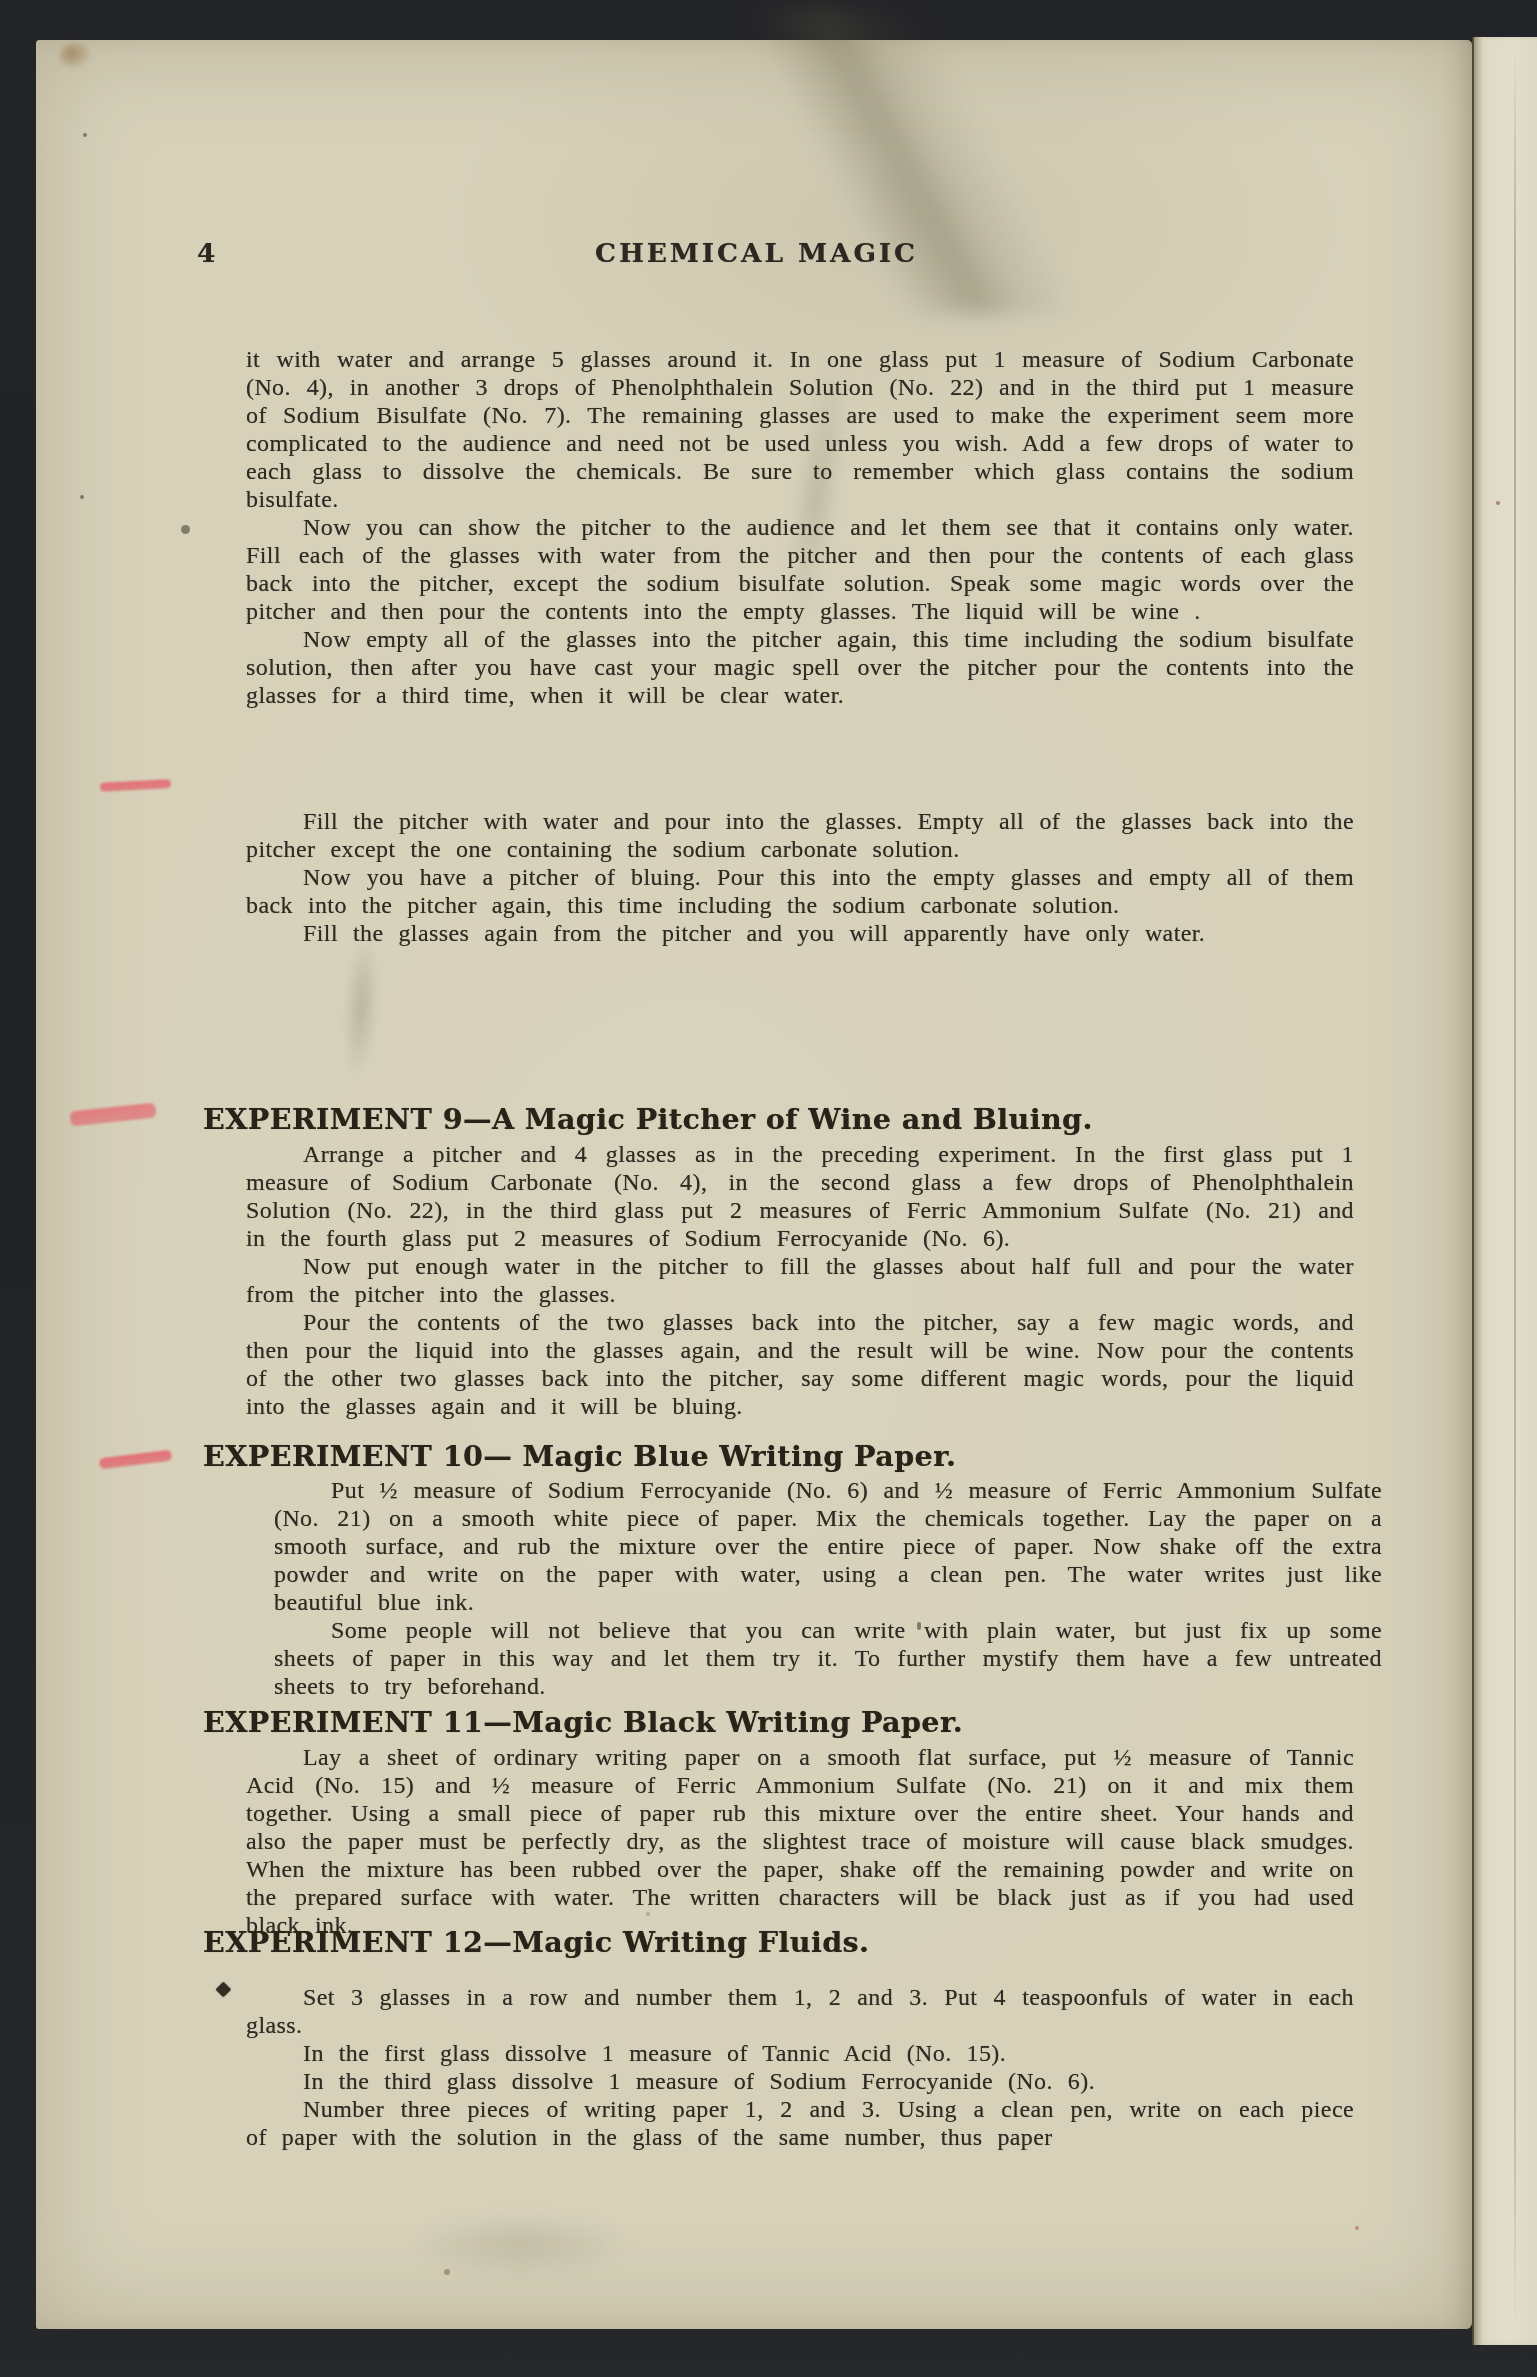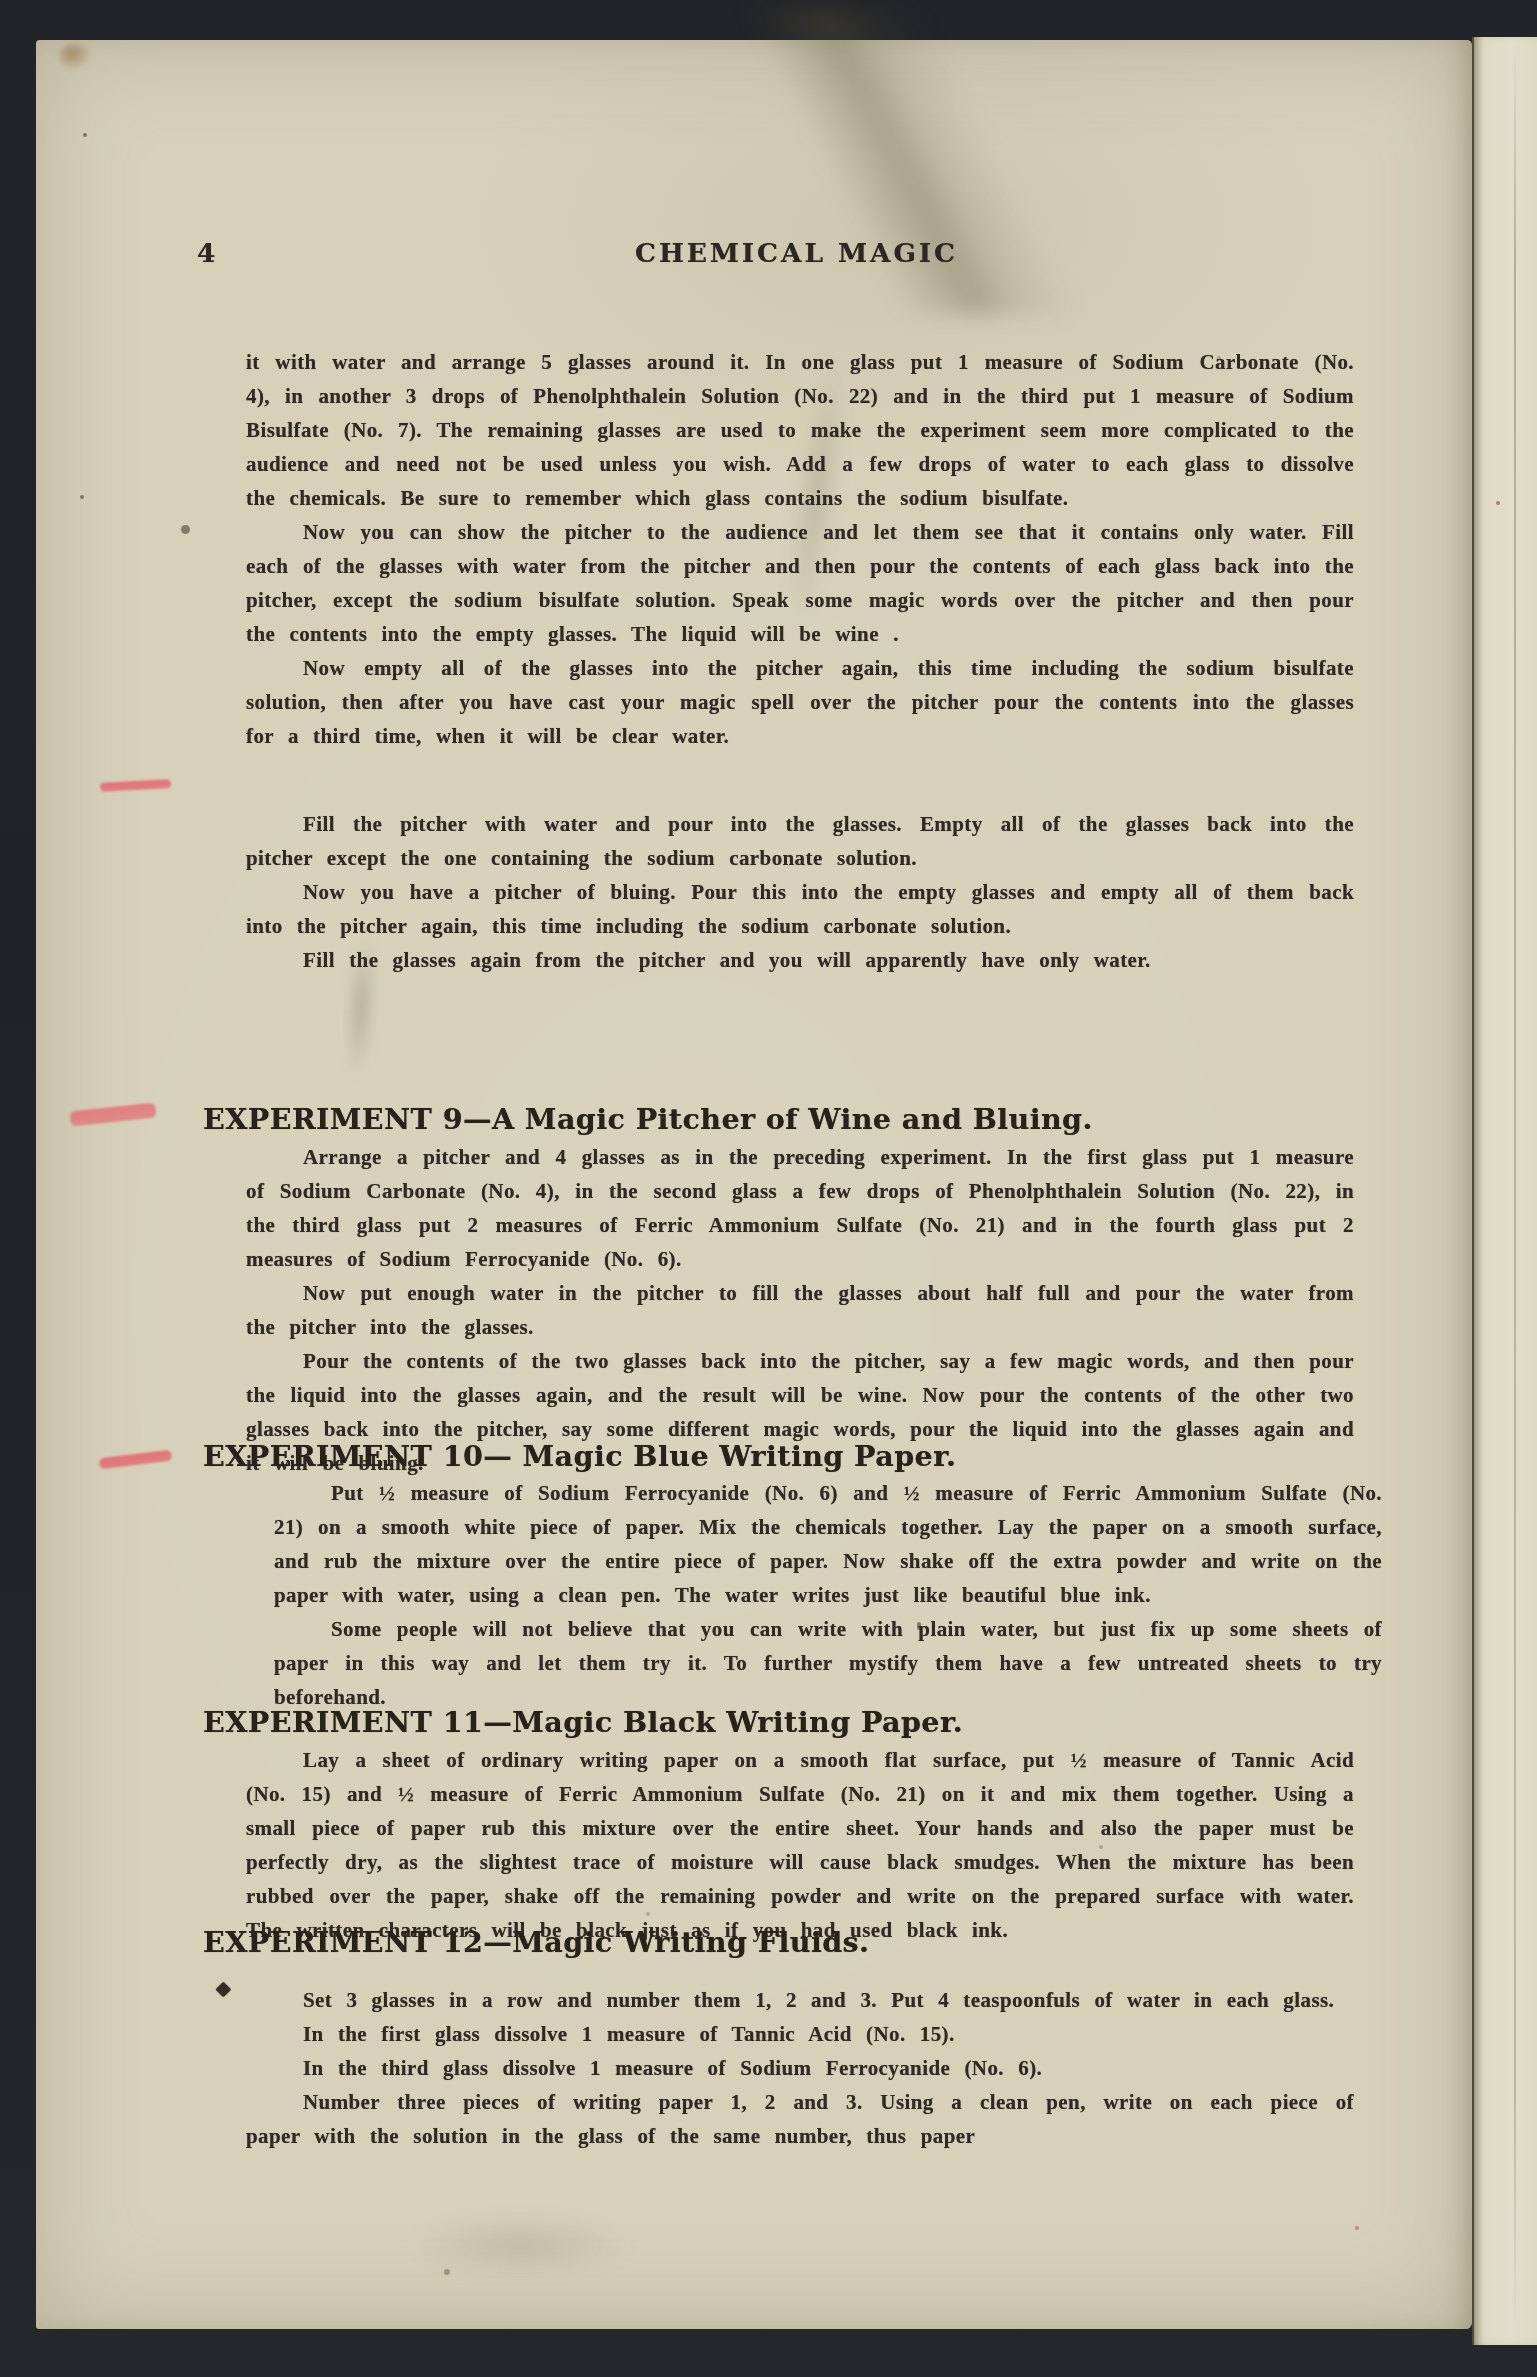--- a/index.html
+++ b/index.html
@@ -73,34 +73,32 @@
   
   .pageno{
     position:absolute;left:197px;top:237px;
     font-family:"DejaVu Serif", serif;font-weight:bold;font-size:26.4px;color:#2c2720;
     text-shadow:0 0 0.7px rgba(44,39,32,0.6);
   }
   .running-title{
     position:absolute;left:595px;top:237px;
     font-family:"DejaVu Serif", serif;font-weight:bold;font-size:26.4px;letter-spacing:2.9px;color:#2c2720;
     text-shadow:0 0 0.7px rgba(44,39,32,0.6);
-    margin-left:40px;
   }
   .exp-heading{
     position:absolute;left:203px;margin:0;
     font-family:"DejaVu Serif", serif;font-weight:bold;font-size:28.6px;letter-spacing:0.4px;
     color:#282318;white-space:nowrap;
     text-shadow:0 0 0.7px rgba(40,35,24,0.65);
   }
   .body-block{
     position:absolute;left:246px;width:1108px;
-    font-size:21px;line-height:34px;color:#2f2a22;
+    font-size:24px;line-height:28px;color:#2f2a22;
     text-align:justify;letter-spacing:0.4px;word-spacing:8.6px;
     text-shadow:0 0 0.7px rgba(47,42,34,0.55);
-    font-weight:bold;
   }
   .body-block p{margin:0;text-indent:57px;}
   .body-block p.noindent{text-indent:0;}
 </style>
 </head>
 <body>
 
 <div class="canvas">
 
   <div class="page"></div>

